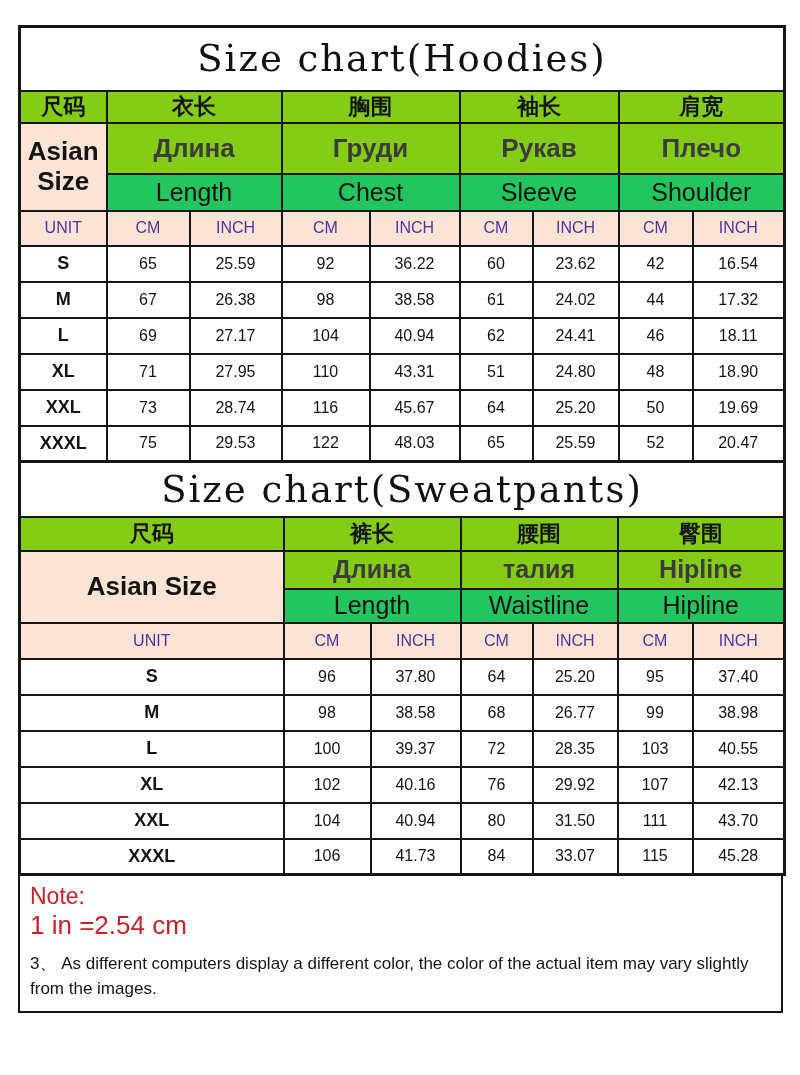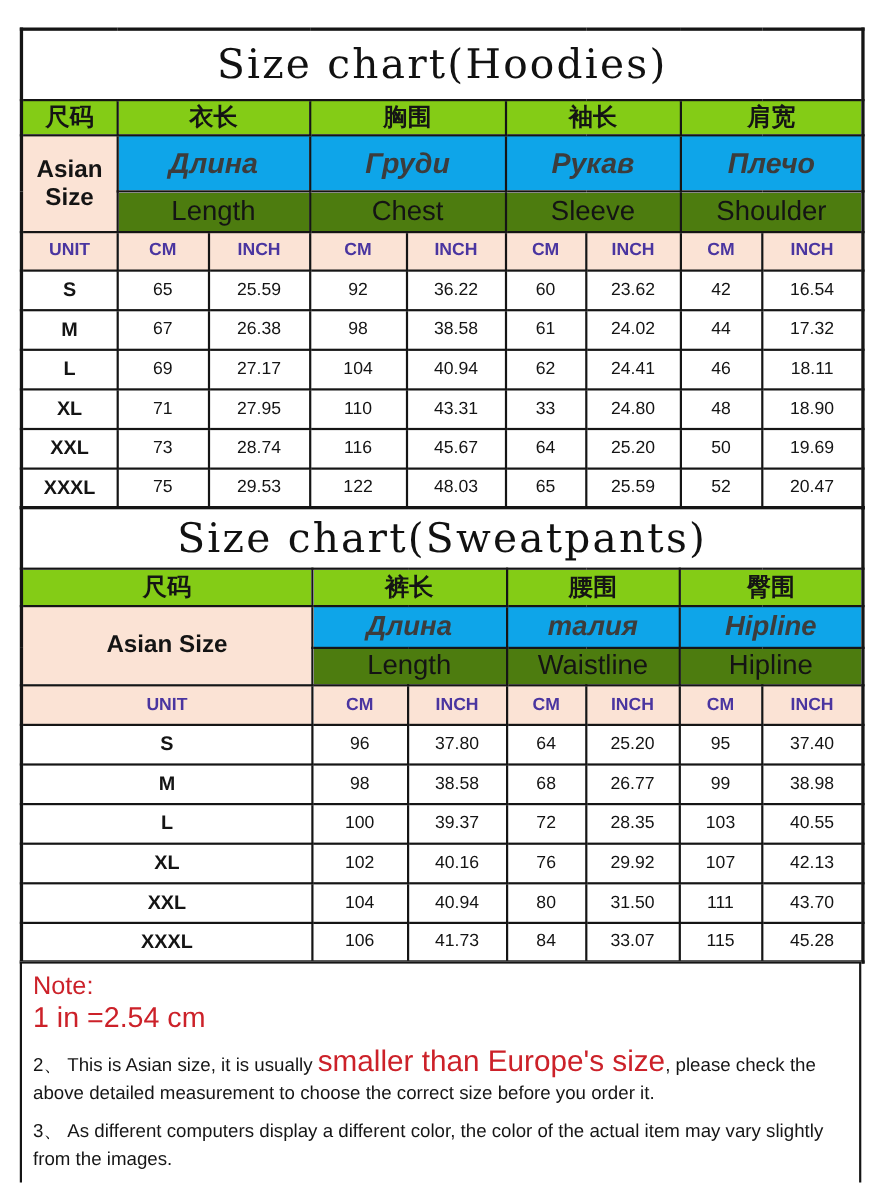--- a/index.html
+++ b/index.html
@@ -17,24 +17,24 @@
   table { border:3px solid #151515; }
   #sweatpants-table { margin-top:-3px; }
 
   .title-cell {
     height:64px;
     font-family:"DejaVu Serif","Liberation Serif",serif;
     font-size:37px; letter-spacing:2px; color:#111; font-weight:normal;
     background:#ffffff;
   }
   .cn-row td { height:32px; font-size:22px; font-weight:bold; background:#84cc16; }
-  .asian-cell { background:#fbe3d5; font-weight:bold; font-size:22px; line-height:1.12; color:#141414; }
-  .ru-row td.ru { height:51px; background:#0ea5e9; color:#3c3c3c; font-size:26px; font-weight:bold;font-style:italic; }
-  .en-row td.en { height:37px; background:#4d7c0f; color:#141414; font-size:25px; font-weight:normal; }
-  .unit-row td { height:35px; background:#fbe3d5; color:#4a35a0; font-size:16px; font-weight:bold; }
+  .asian-cell { background:#fbe3d5; font-weight:bold; font-size:26px; line-height:1.12; color:#141414; }
+  .ru-row td.ru { height:51px; background:#84cc16; color:#3c3c3c; font-size:26px; font-weight:bold; }
+  .en-row td.en { height:37px; background:#22c55e; color:#141414; font-size:25px; font-weight:normal; }
+  .unit-row td { height:35px; background:#fbe3d5; color:#4a35a0; font-size:16px; font-weight:normal; }
   .data-row td { height:36px; font-size:16px; color:#141414; background:#ffffff; }
   .data-row td.sz { font-weight:bold; font-size:18px; }
 
   
   #sweatpants-table .title-cell { height:55px; }
   #sweatpants-table .cn-row td { height:34px; }
   #sweatpants-table .ru-row td.ru { height:38px; font-size:25px; }
   #sweatpants-table .en-row td.en { height:34px; font-size:25px; }
   #sweatpants-table .unit-row td { height:36px; }
 
@@ -135,21 +135,21 @@
         <td>24.41</td>
         <td>46</td>
         <td>18.11</td>
       </tr>
       <tr class="data-row">
         <td class="sz">XL</td>
         <td>71</td>
         <td>27.95</td>
         <td>110</td>
         <td>43.31</td>
-        <td>33</td>
+        <td>51</td>
         <td>24.80</td>
         <td>48</td>
         <td>18.90</td>
       </tr>
       <tr class="data-row">
         <td class="sz">XXL</td>
         <td>73</td>
         <td>28.74</td>
         <td>116</td>
         <td>45.67</td>
@@ -268,20 +268,17 @@
       </tr>
     </tbody>
   </table>
 
   <div class="note-box">
     <div class="note-head">
       <span class="note-label">Note:</span>
       <span class="note-conv">1 in =2.54 cm</span>
     </div>
     <div class="note-item">
-      <span>2、  This is Asian size, it is usually </span><span class="red-big">smaller than Europe's size</span><span>, please check the above detailed measurement to choose the correct size before you order it.</span>
-    </div>
-    <div class="note-item">
       <span>3、  As different computers display a different color, the color of the actual item may vary slightly from the images.</span>
     </div>
   </div>
 
 </div>
 
 </body></html>

